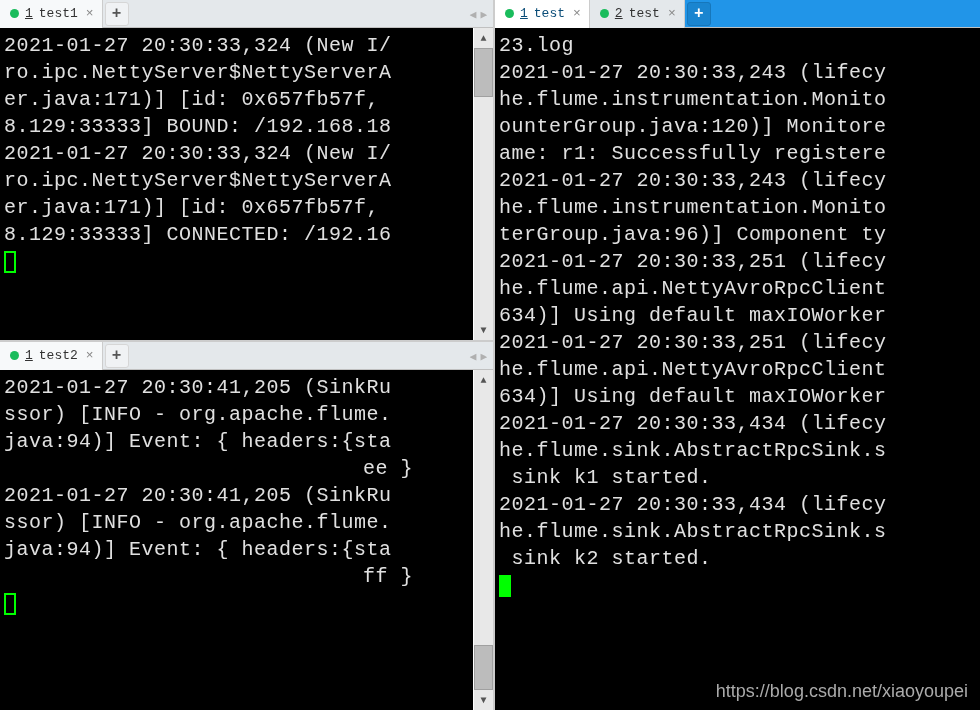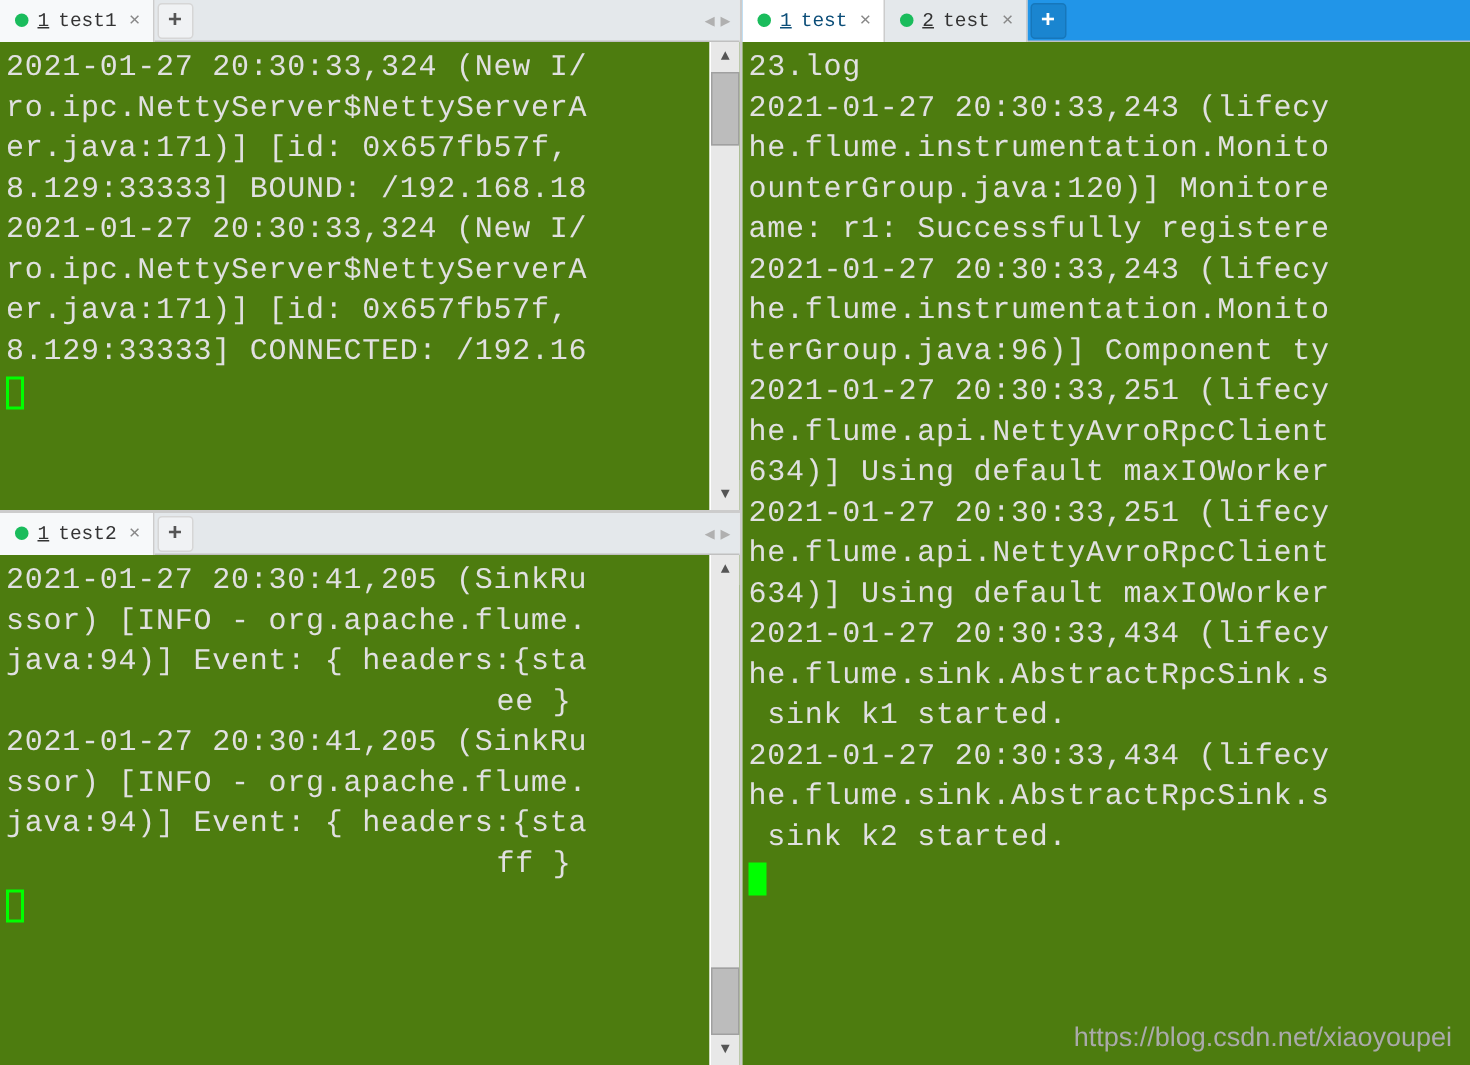--- a/index.html
+++ b/index.html
@@ -116,21 +116,21 @@
       align-items: center;
       gap: 0;
       color: #b0b0b0;
       font-size: 11px;
     }
     .tab-arrows span {
       padding: 0 2px;
     }
     .terminal {
       flex: 1;
-      background: #4d7c0f;
+      background: #000000;
       position: relative;
       display: flex;
       overflow: hidden;
     }
     .terminal-content {
       flex: 1;
       padding: 4px 0 4px 4px;
       font-family: "Consolas", "Courier New", monospace;
       font-size: 20px;
       line-height: 27px;
@@ -173,21 +173,21 @@
       position: relative;
     }
     .scroll-thumb {
       position: absolute;
       width: 100%;
       background: #bcbcbc;
       border: 1px solid #a0a0a0;
     }
     .right-align {
       text-align: right;
-      padding-right: 92px;
+      padding-right: 60px;
     }
     .watermark {
       position: absolute;
       bottom: 8px;
       right: 12px;
       font-size: 18px;
       color: #aaa;
       font-family: Arial, sans-serif;
       z-index: 100;
     }

